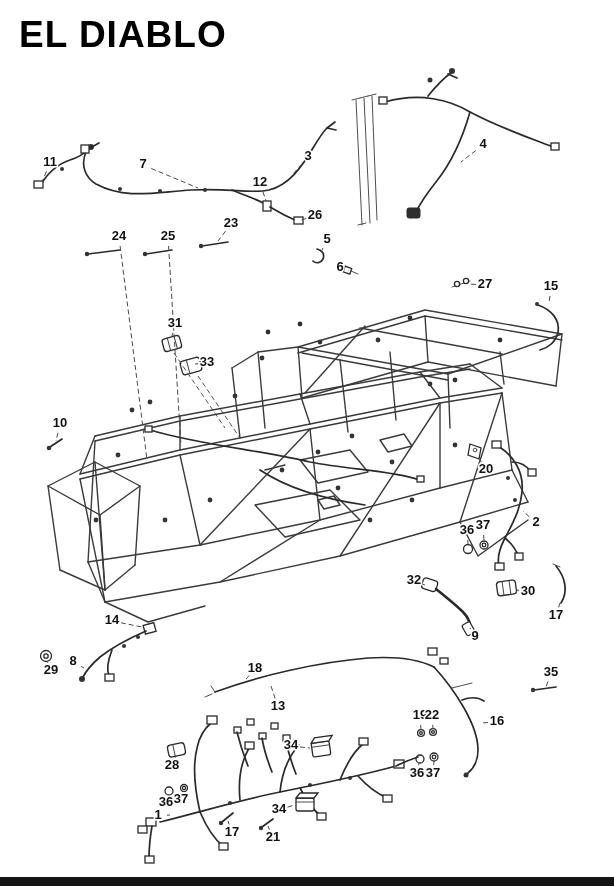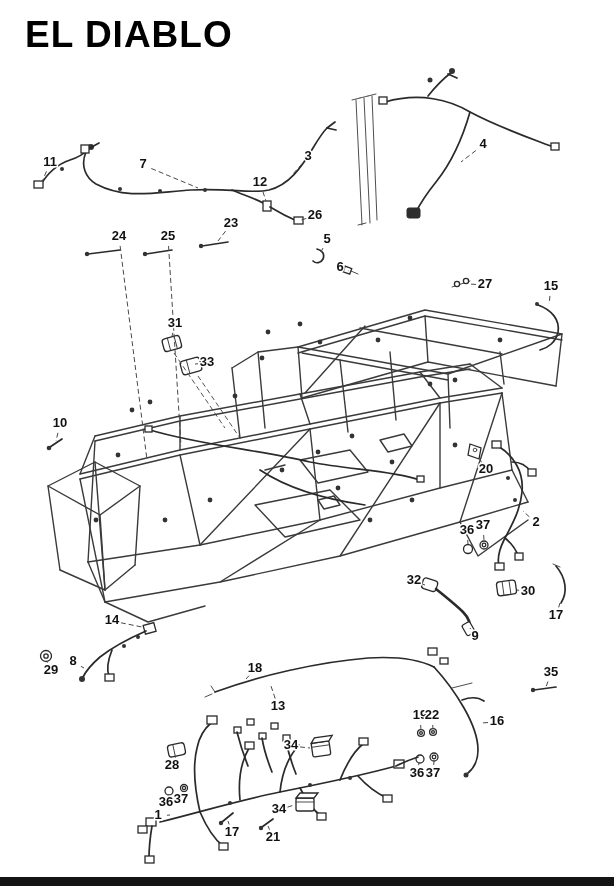--- a/index.html
+++ b/index.html
@@ -1,18 +1,18 @@
 <!DOCTYPE html>
 <html><head>
 <meta charset="utf-8">
 <style>
   html,body{margin:0;padding:0;background:#ffffff;}
   .page{position:relative;width:614px;height:886px;background:#ffffff;overflow:hidden;
         font-family:"Liberation Sans",sans-serif;}
-  .title{position:absolute;left:25px;top:14px;margin:0;font-size:37px;font-weight:800;
+  .title{position:absolute;left:19px;top:14px;margin:0;font-size:37px;font-weight:800;
          letter-spacing:1px;color:#000;z-index:3;font-family:"Liberation Sans",sans-serif;}
   .canvas{position:absolute;left:0;top:0;z-index:1;}
   .footer-bar{position:absolute;left:0;right:0;bottom:0;height:9px;background:#141414;z-index:2;}
 
   
   .frame{stroke:#3a3a3a;stroke-width:1.4;fill:none;stroke-linecap:round;stroke-linejoin:round;}
   .frame-thin{stroke:#3a3a3a;stroke-width:0.9;fill:none;stroke-linecap:round;}
   .wire{stroke:#2a2a2a;stroke-width:1.7;fill:none;stroke-linecap:round;}
   .hose{stroke:#2a2a2a;stroke-width:2.6;fill:none;stroke-linecap:round;}
   .part{stroke:#2a2a2a;stroke-width:1.3;fill:#ffffff;}

